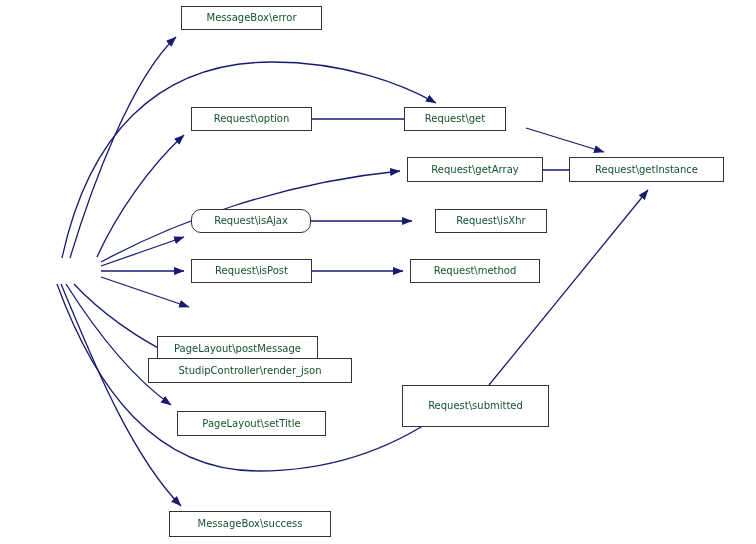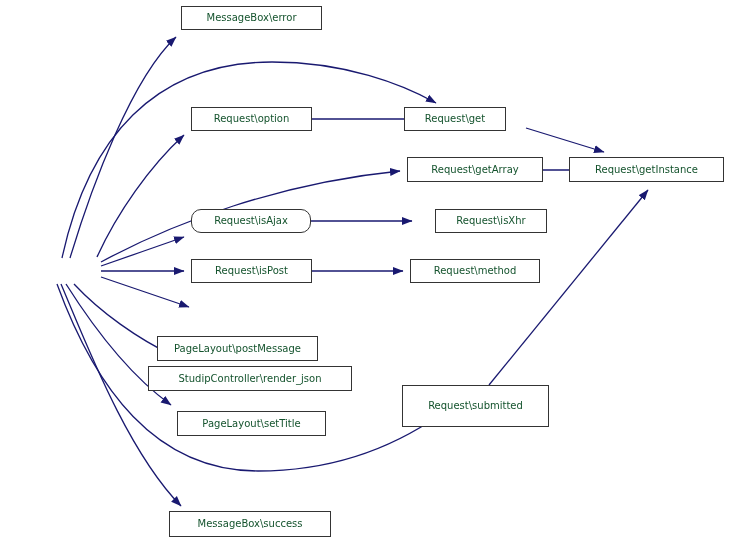--- a/index.html
+++ b/index.html
@@ -92,21 +92,21 @@
   <div class="node" style="left:191px; top:209px; width:120px; height:24px;border-radius:10px;">Request\isAjax</div>
 
   <div class="node" style="left:435px; top:209px; width:112px; height:24px;">Request\isXhr</div>
 
   <div class="node" style="left:191px; top:259px; width:121px; height:24px;">Request\isPost</div>
 
   <div class="node" style="left:410px; top:259px; width:130px; height:24px;">Request\method</div>
 
   <div class="node" style="left:157px; top:310px; width:161px; height:25px;margin-top:26px;">PageLayout\postMessage</div>
 
-  <div class="node" style="left:148px; top:366px; width:204px; height:25px;">StudipController\render_json</div>
+  <div class="node" style="left:148px; top:358px; width:204px; height:25px;">StudipController\render_json</div>
 
   <div class="node" style="left:177px; top:411px; width:149px; height:25px;">PageLayout\setTitle</div>
 
   <div class="node" style="left:402px; top:385px; width:147px; height:42px;">Request\submitted</div>
 
   <div class="node" style="left:169px; top:511px; width:162px; height:26px;">MessageBox\success</div>
 
 </div>
 
 </body></html>

